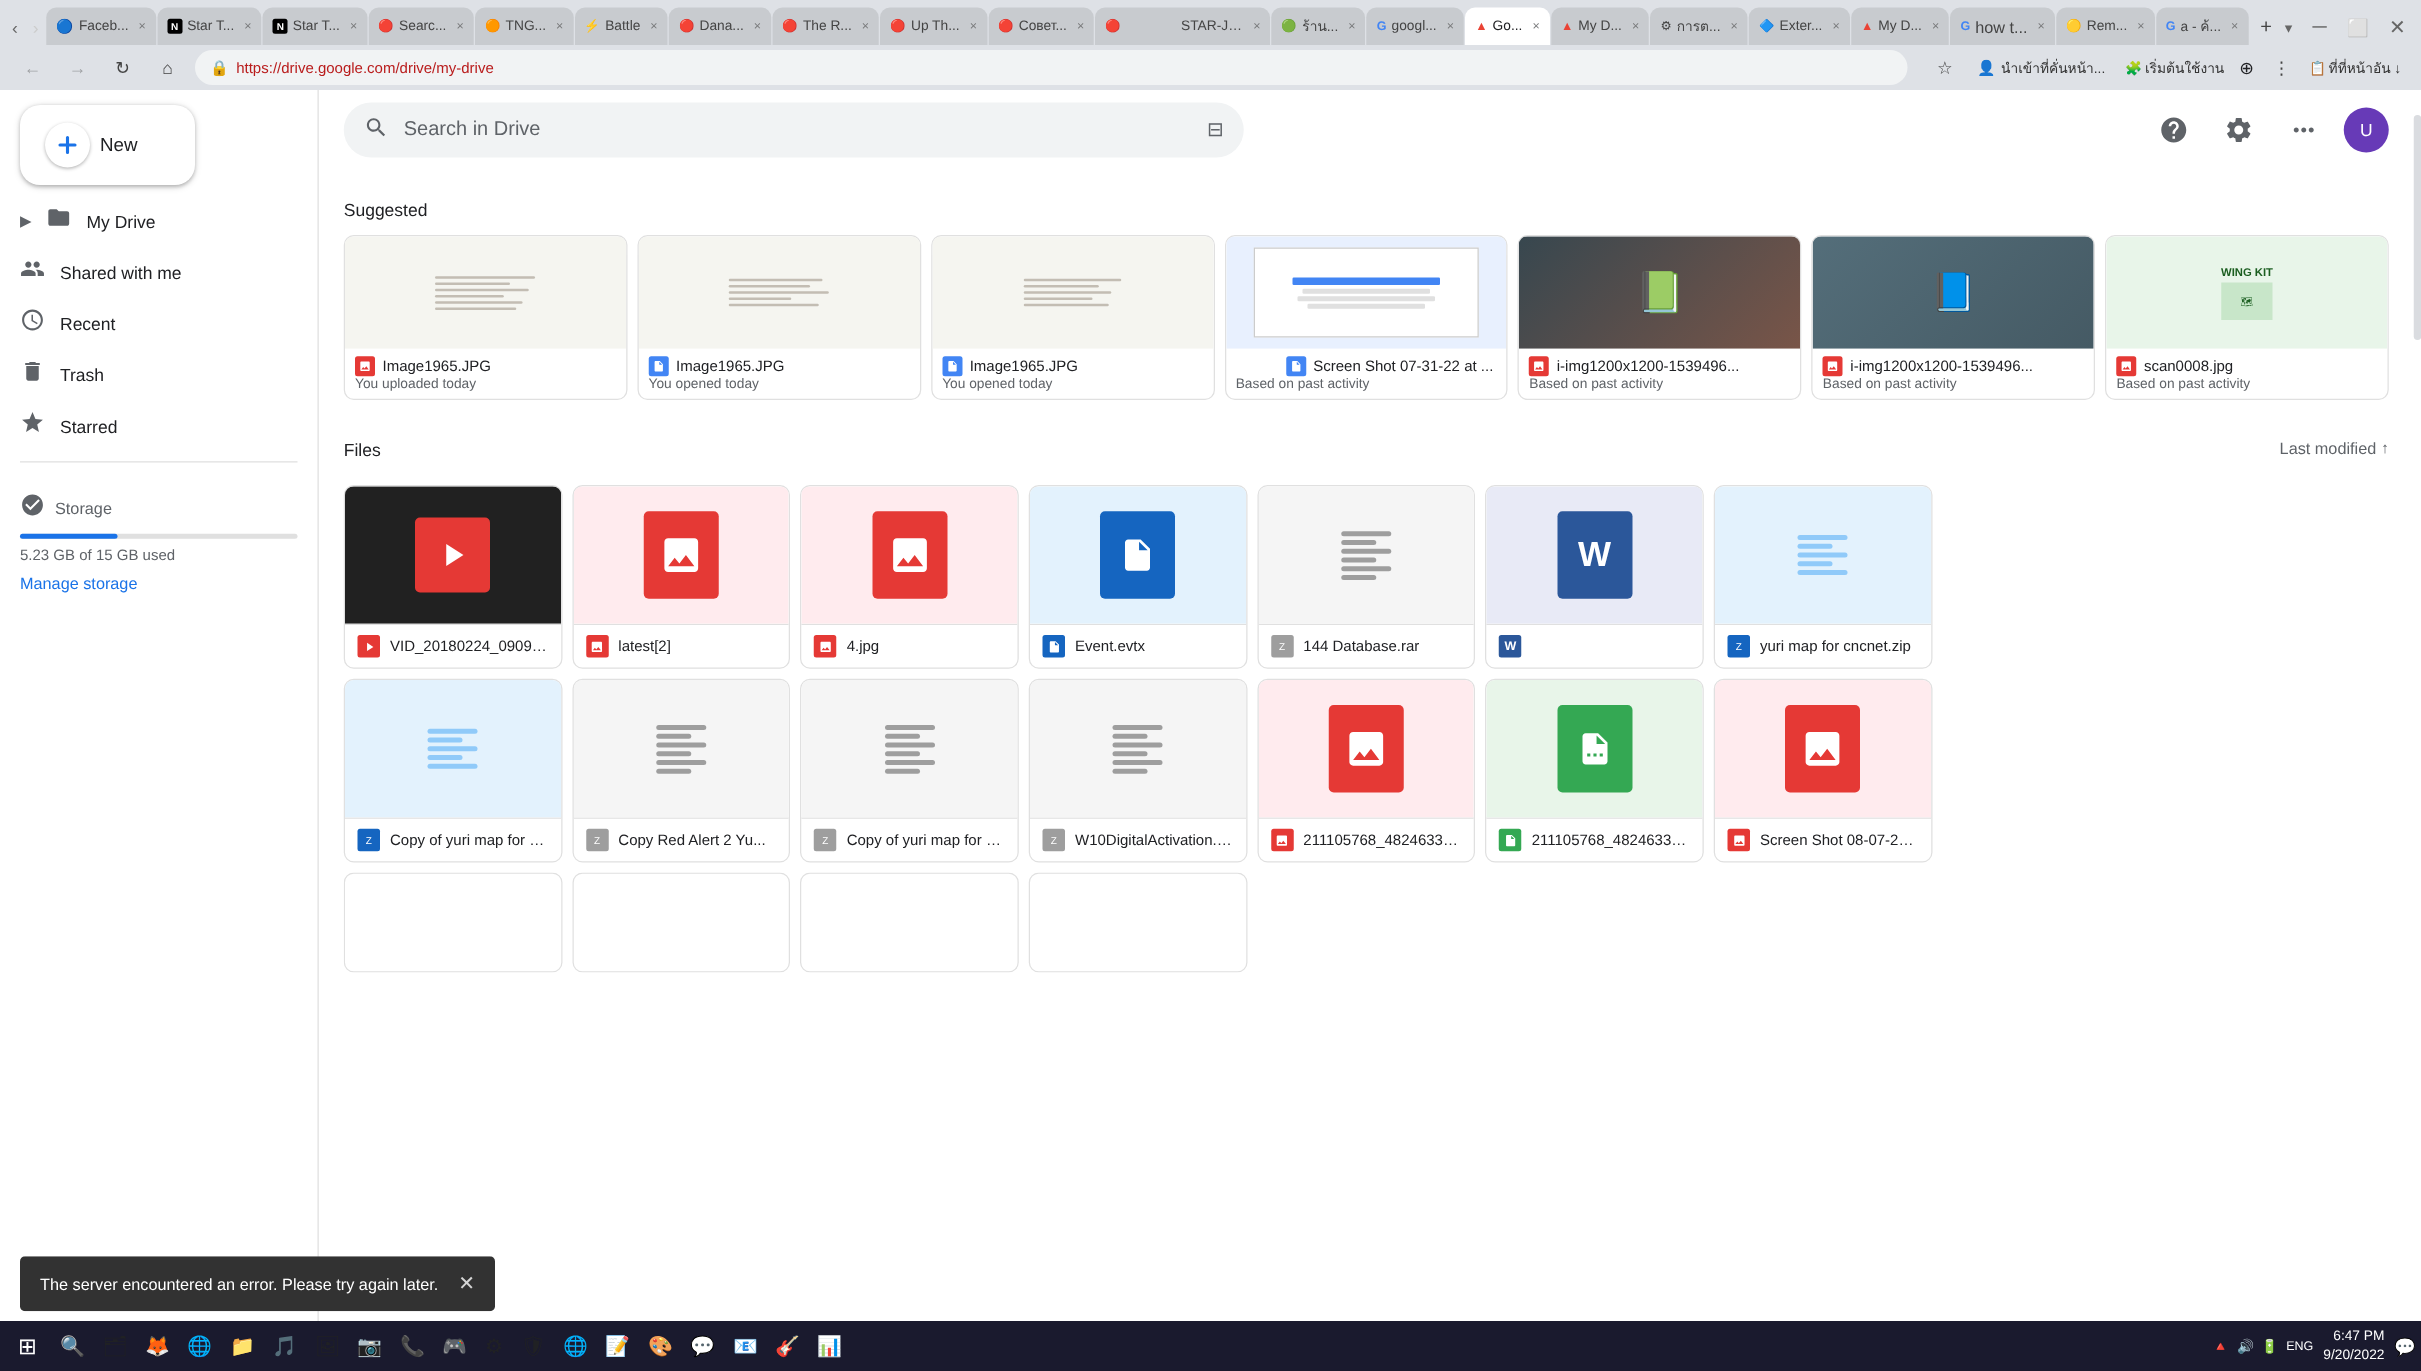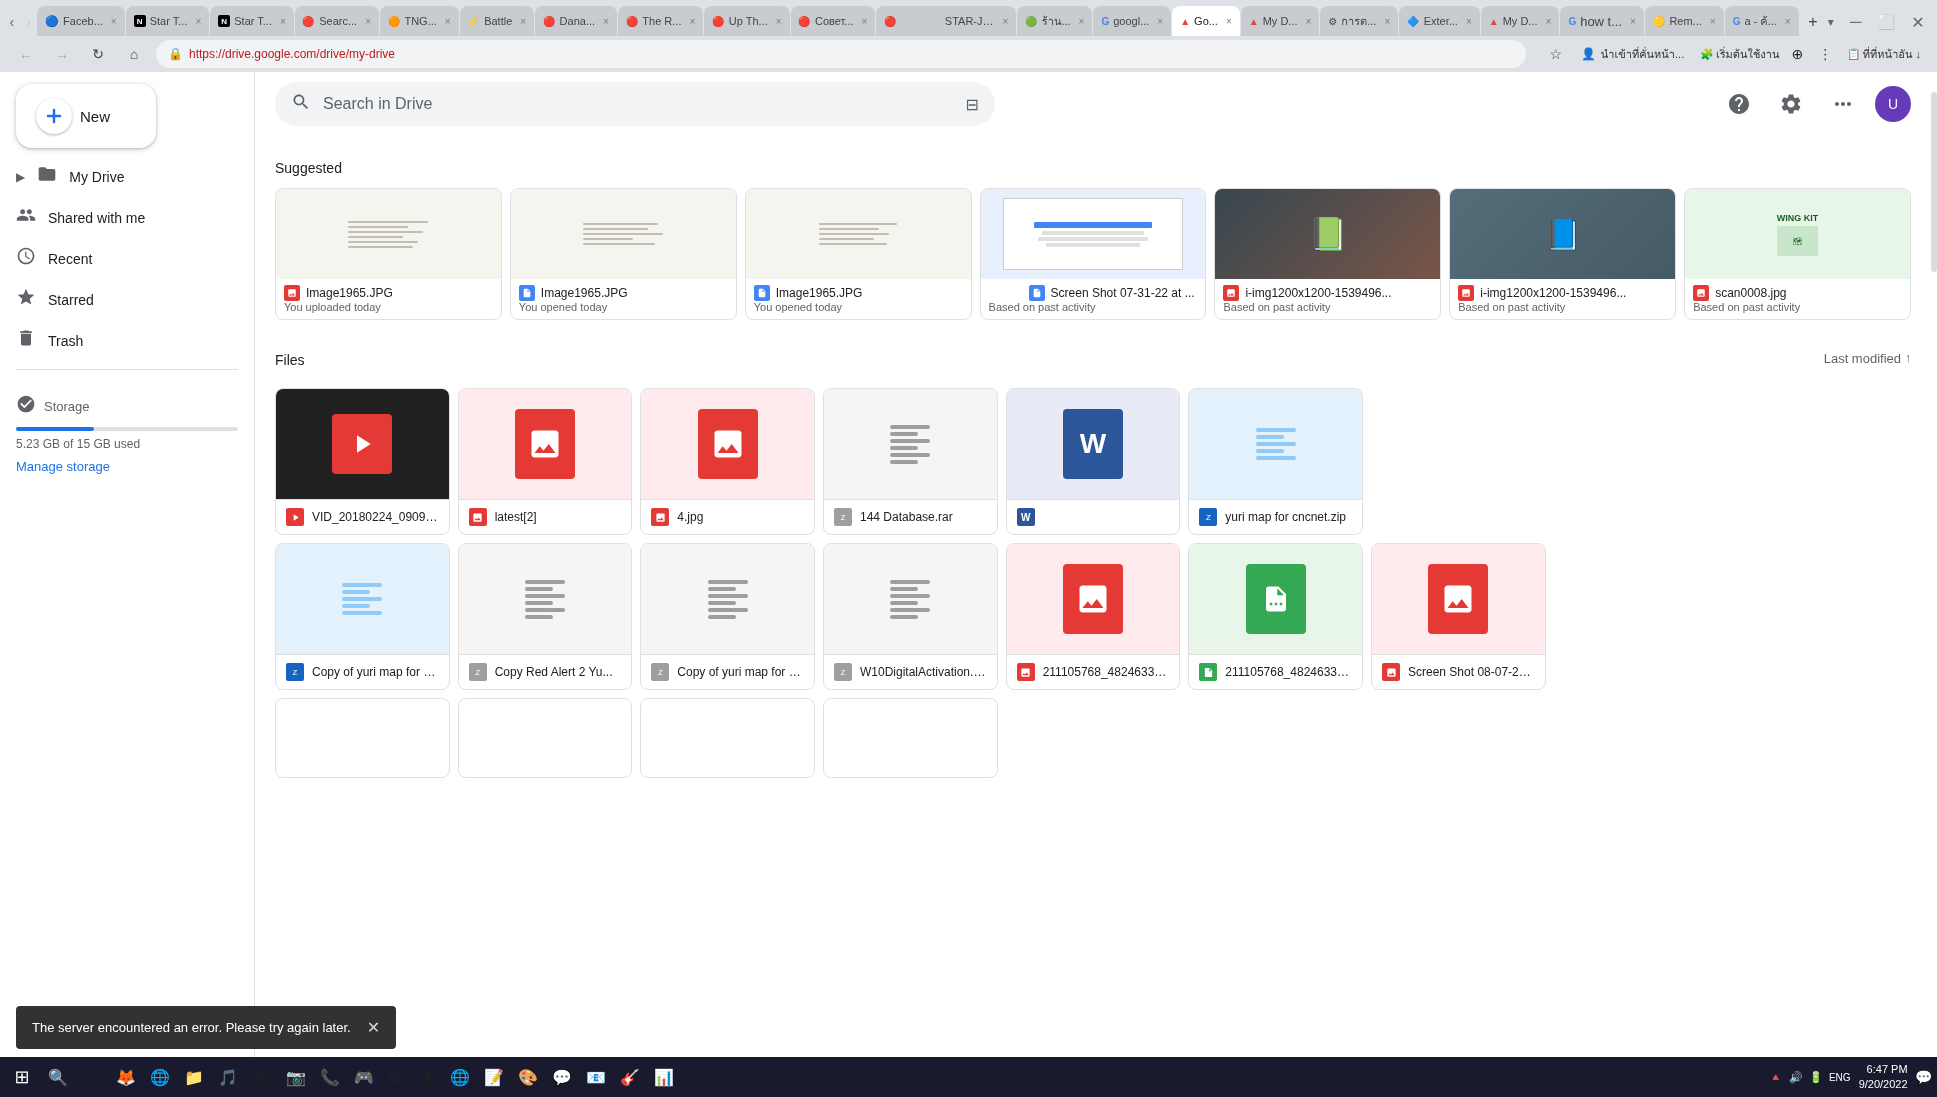--- a/index.html
+++ b/index.html
@@ -287,32 +287,32 @@
         <span style="font-size:18px;color:#5f6368;">
           <svg width="20" height="20" viewBox="0 0 24 24" fill="#5f6368">
               <path d="M11.99 2C6.47 2 2 6.48 2 12s4.47 10 9.99 10C17.52 22 22 17.52 22 12S17.52 2 11.99 2zM12 20c-4.42 0-8-3.58-8-8s3.58-8 8-8 8 3.58 8 8-3.58 8-8 8zm.5-13H11v6l5.25 3.15.75-1.23-4.5-2.67V7z"></path>
             </svg>
         </span>
         <span>Recent</span>
       </div>
       <div class="sidebar-item">
         <span style="font-size:18px;color:#5f6368;">
           <svg width="20" height="20" viewBox="0 0 24 24" fill="#5f6368">
+              <path d="M6 19c0 1.1.9 2 2 2h8c1.1 0 2-.9 2-2V7H6v12zM19 4h-3.5l-1-1h-5l-1 1H5v2h14V4z"></path>
+            </svg>
+        </span>
+        <span>Trash</span>
+      </div>
+      <div class="sidebar-item">
+        <span style="font-size:18px;color:#5f6368;">
+          <svg width="20" height="20" viewBox="0 0 24 24" fill="#5f6368">
               <path d="M12 17.27L18.18 21l-1.64-7.03L22 9.24l-7.19-.61L12 2 9.19 8.63 2 9.24l5.46 4.73L5.82 21z"></path>
             </svg>
         </span>
         <span>Starred</span>
-      </div>
-      <div class="sidebar-item">
-        <span style="font-size:18px;color:#5f6368;">
-          <svg width="20" height="20" viewBox="0 0 24 24" fill="#5f6368">
-              <path d="M6 19c0 1.1.9 2 2 2h8c1.1 0 2-.9 2-2V7H6v12zM19 4h-3.5l-1-1h-5l-1 1H5v2h14V4z"></path>
-            </svg>
-        </span>
-        <span>Trash</span>
       </div>
     </div>
 
     <div style="height:1px;background:#e0e0e0;margin:8px 16px;"></div>
 
     <div class="storage-section">
       <div style="display:flex;align-items:center;gap:8px;margin-bottom:8px;">
         <span style="color:#5f6368;font-size:18px;">
           <svg width="20" height="20" viewBox="0 0 24 24" fill="#5f6368">
               <path d="M12 2C6.48 2 2 6.48 2 12s4.48 10 10 10 10-4.48 10-10S17.52 2 12 2zm-2 15l-5-5 1.41-1.41L10 14.17l7.59-7.59L19 8l-9 9z"></path>
@@ -596,20 +596,41 @@
                 <svg width="11" height="11" viewBox="0 0 24 24" fill="white">
                     <path d="M21 19V5c0-1.1-.9-2-2-2H5c-1.1 0-2 .9-2 2v14c0 1.1.9 2 2 2h14c1.1 0 2-.9 2-2zM8.5 13.5l2.5 3.01L14.5 12l4.5 6H5l3.5-4.5z"></path>
                   </svg>
               </span>
               <div class="file-info-col">
                 <div class="file-name">4.jpg</div>
               </div>
             </div>
           </div>
 
+          <div class="file-card">
+            <div class="file-thumb">
+              <div style="background:#e3f2fd;width:100%;height:100%;display:flex;align-items:center;justify-content:center;">
+                <div style="background:#1565c0;color:#fff;width:60px;height:70px;border-radius:4px;display:flex;align-items:center;justify-content:center;">
+                  <svg width="30" height="30" viewBox="0 0 24 24" fill="white">
+                      <path d="M14 2H6c-1.1 0-2 .9-2 2v16c0 1.1.9 2 2 2h12c1.1 0 2-.9 2-2V8l-6-6zm-1 7V3.5L18.5 9H13z"></path>
+                    </svg>
+                </div>
+              </div>
+            </div>
+            <div class="file-info">
+              <span style="width:18px;height:18px;background:#1565c0;border-radius:2px;display:flex;align-items:center;justify-content:center;flex-shrink:0;">
+                <svg width="11" height="11" viewBox="0 0 24 24" fill="white">
+                    <path d="M14 2H6c-1.1 0-2 .9-2 2v16c0 1.1.9 2 2 2h12c1.1 0 2-.9 2-2V8l-6-6zm-1 7V3.5L18.5 9H13z"></path>
+                  </svg>
+              </span>
+              <div class="file-info-col">
+                <div class="file-name">Event.evtx</div>
+              </div>
+            </div>
+          </div>
 
           <div class="file-card">
             <div class="file-thumb">
               <div style="background:#f5f5f5;width:100%;height:100%;display:flex;align-items:center;justify-content:center;">
                 <div class="thumb-zip-large">
                   <div class="thumb-zip-lines">
                     <div class="thumb-zip-line"></div>
                     <div class="thumb-zip-line short"></div>
                     <div class="thumb-zip-line"></div>
                     <div class="thumb-zip-line short"></div>

